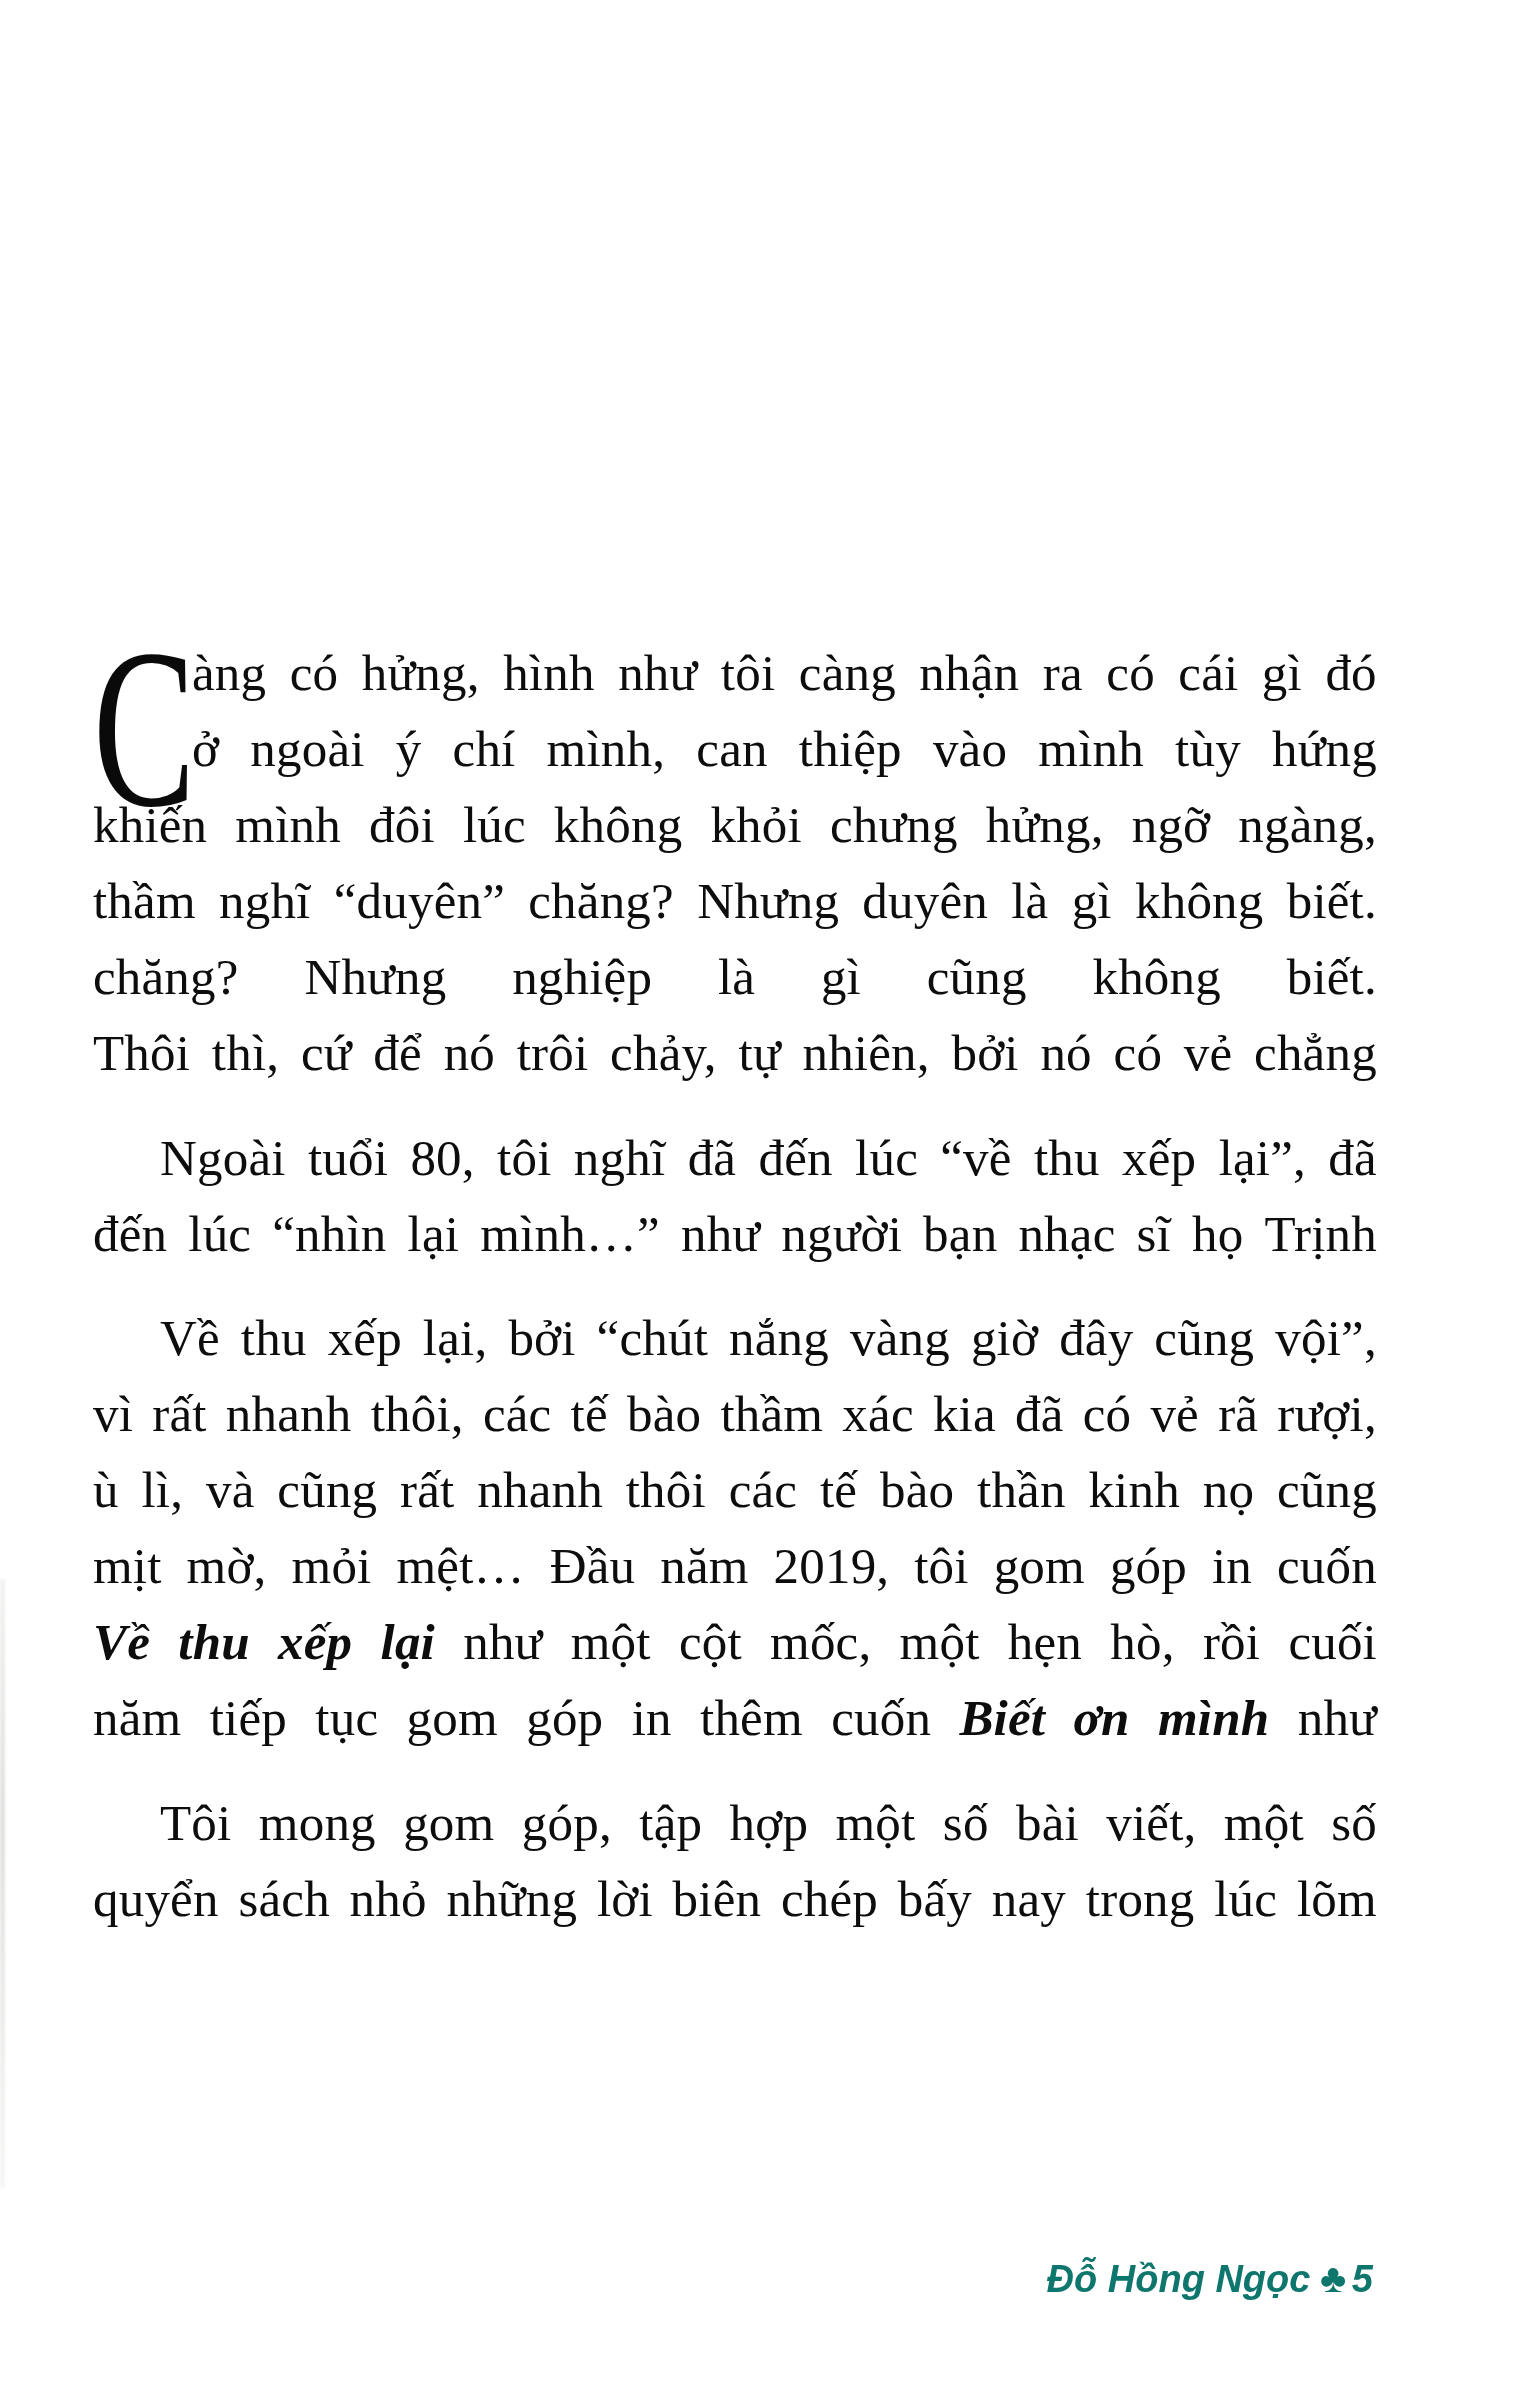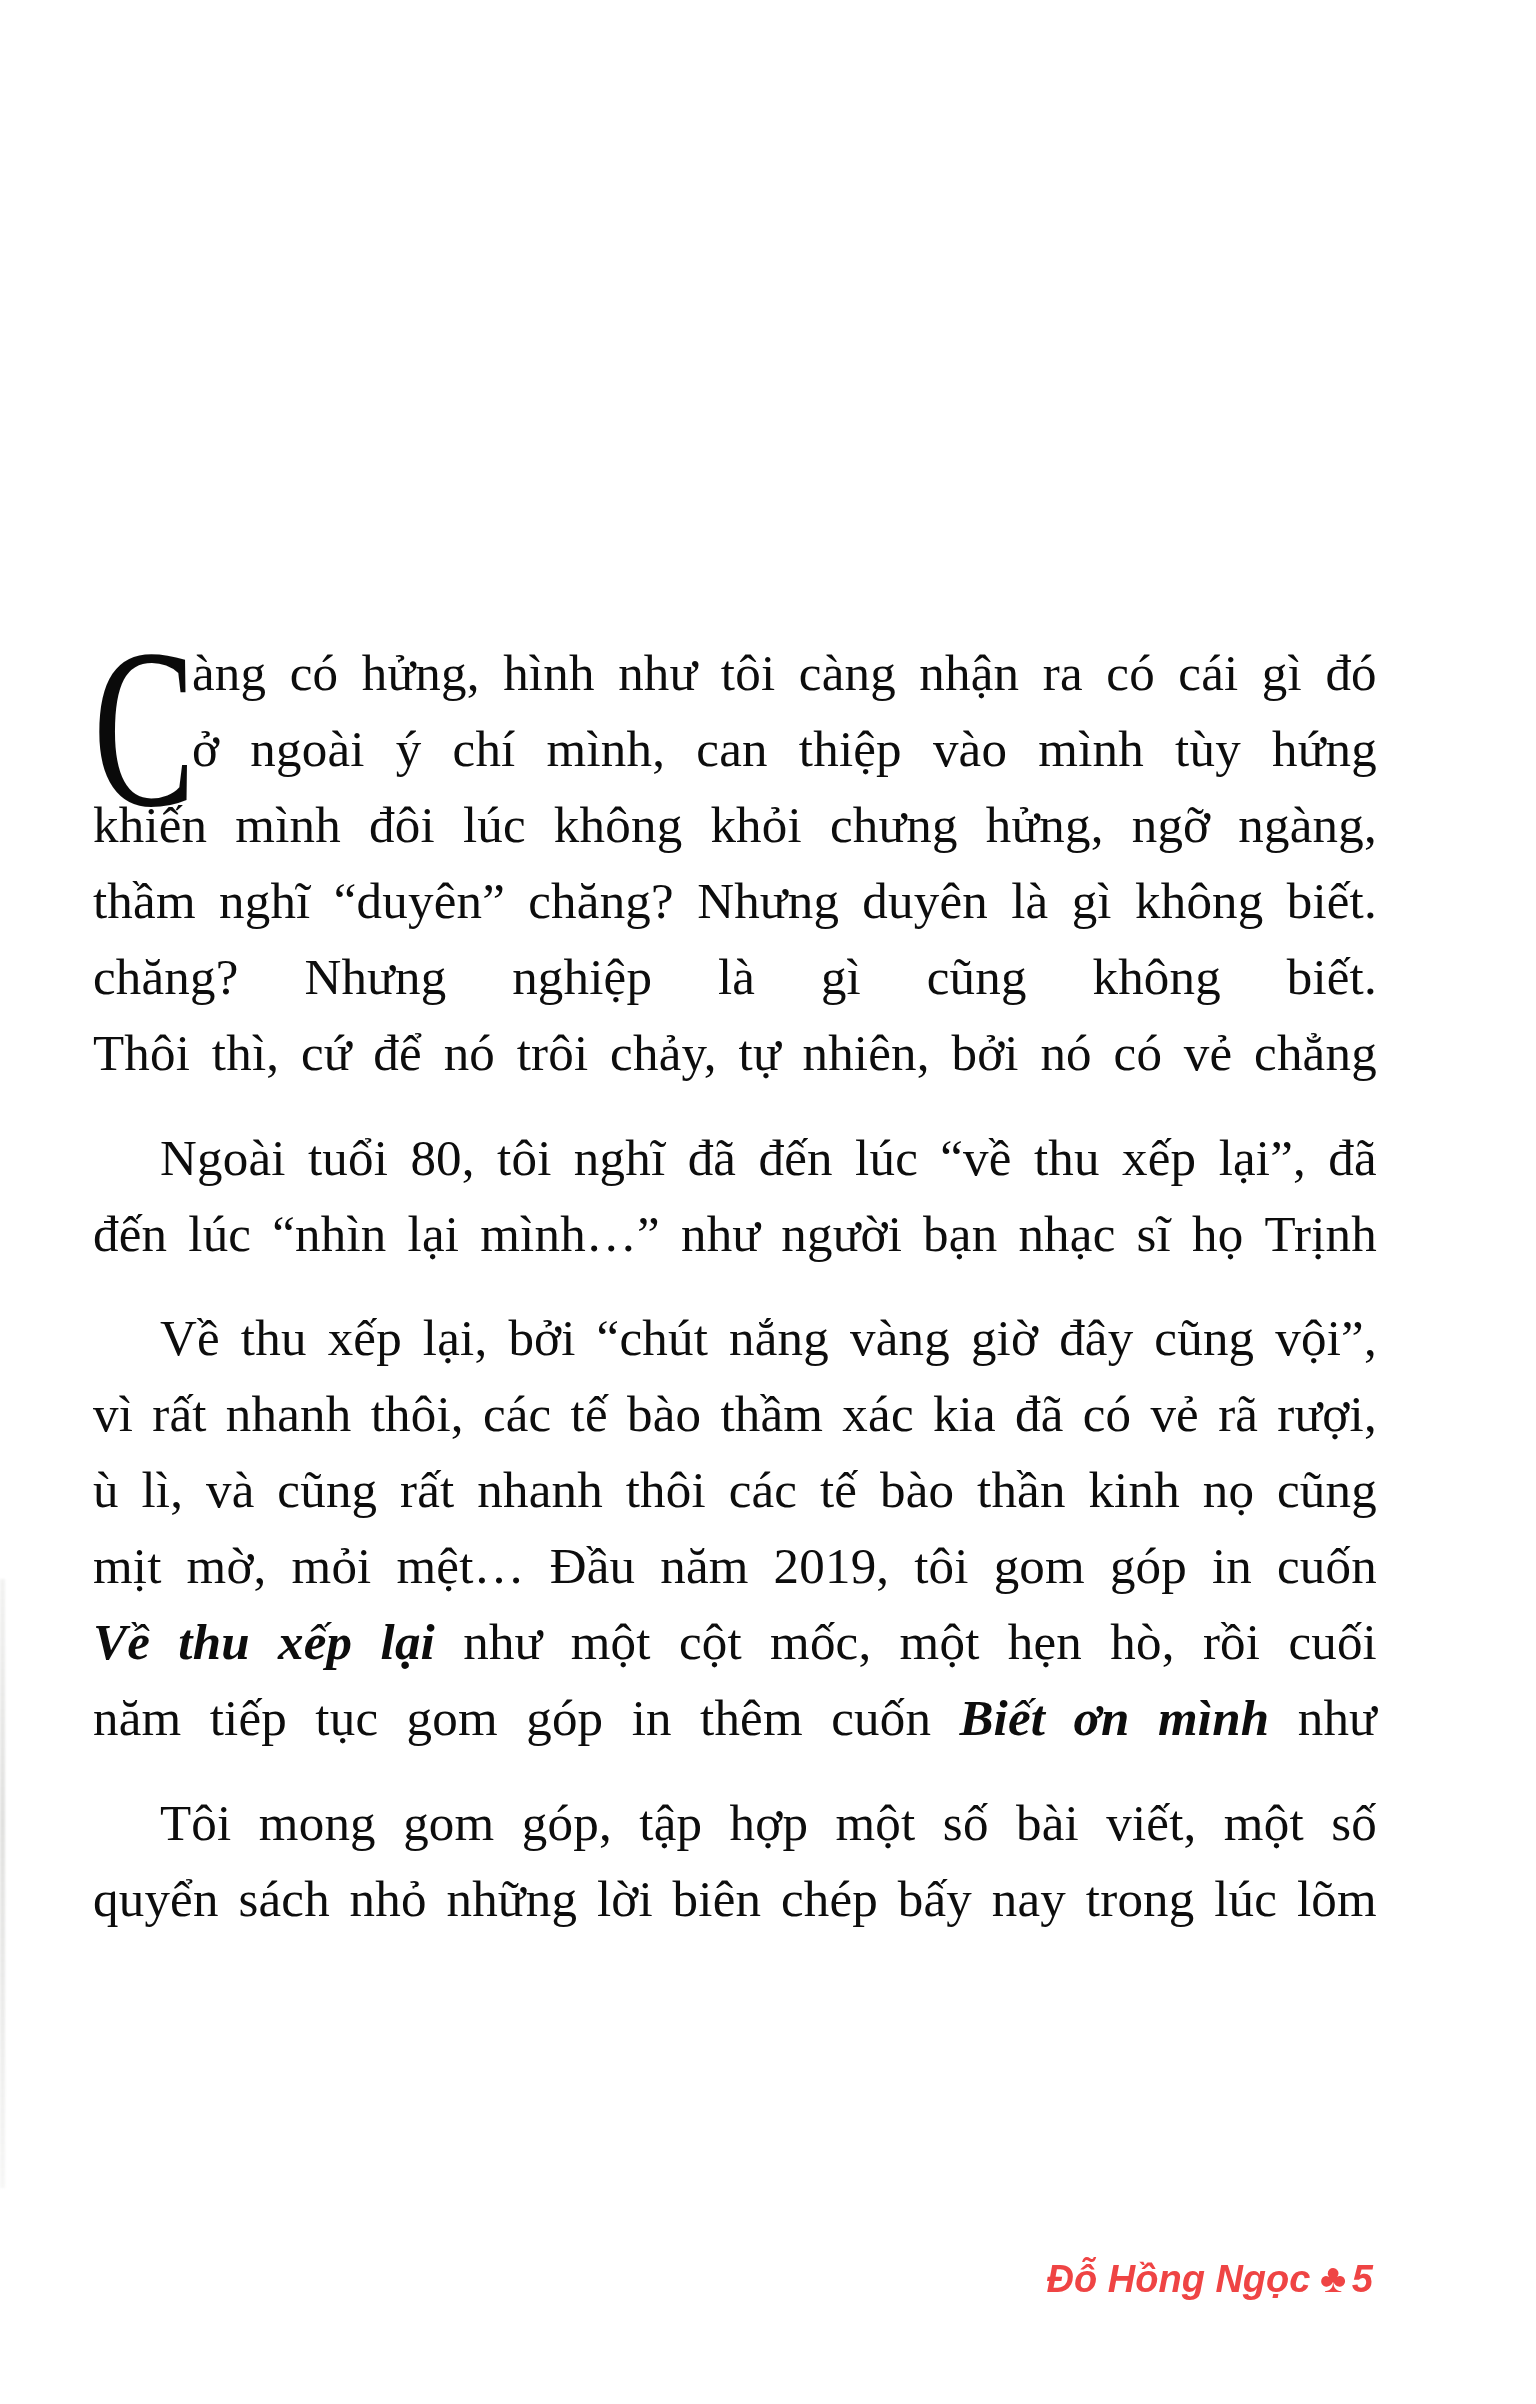--- a/index.html
+++ b/index.html
@@ -52,21 +52,21 @@
     color: #0a0a0a;
   }
   .footer {
     position: absolute;
     top: 2256px;
     right: 164px;
     font-family: "Liberation Sans", sans-serif;
     font-weight: bold;
     font-style: italic;
     font-size: 38px;
-    color: #ef4444;
+    color: #0f766e;
     white-space: nowrap;
   }
   .footer .club {
     font-style: normal;
     font-size: 40px;
     padding: 0 5.7px 0 9.5px;
   }
   .edge-smudge {
     position: absolute;
     left: 0;

